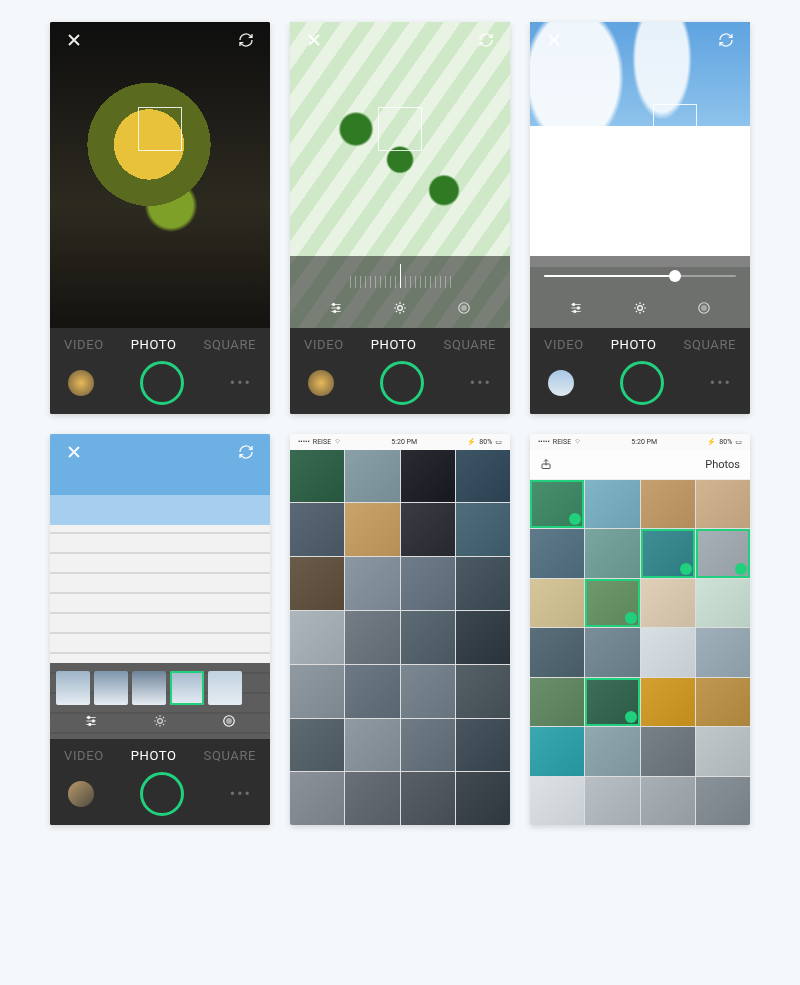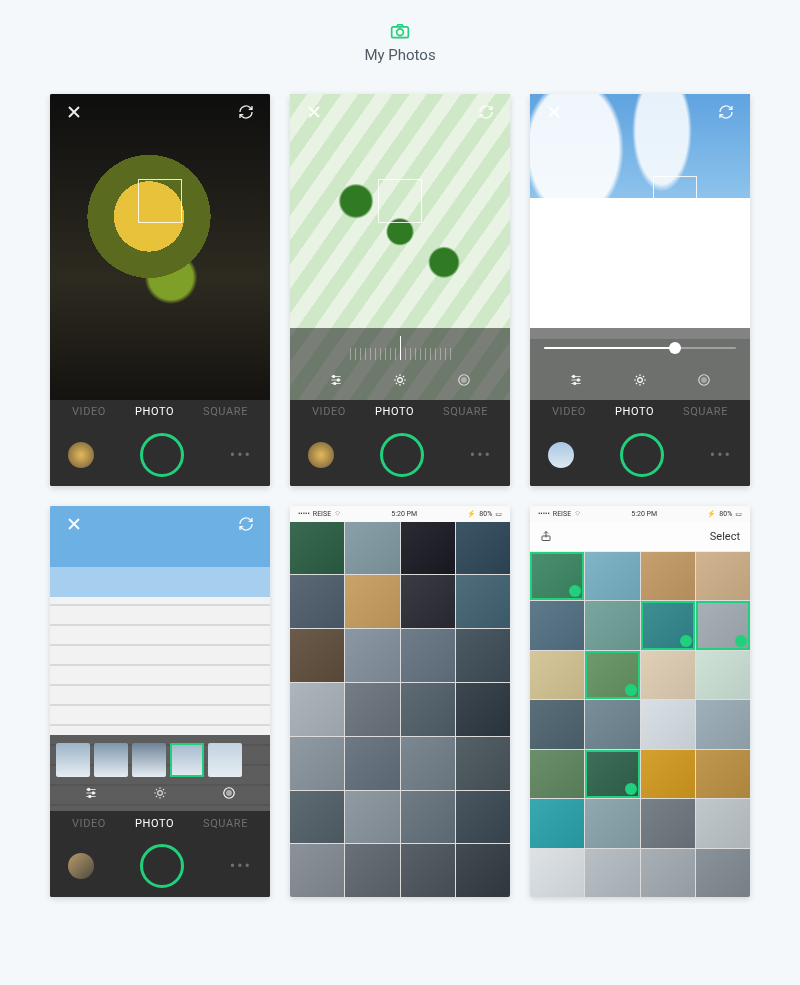--- a/index.html
+++ b/index.html
@@ -46,21 +46,21 @@
   .tool-row .tool{width:24px;height:20px;display:flex;align-items:center;justify-content:center;cursor:pointer;}
   .tool.active{color:#fff;}
 
   
   .filter-strip{position:absolute;left:0;right:0;bottom:0;background:rgba(30,30,30,.7);padding:8px 6px 8px;display:flex;flex-direction:column;gap:6px;}
   .filters{display:flex;gap:4px;overflow:hidden;}
   .filter-thumb{flex:0 0 auto;width:34px;height:34px;border-radius:2px;}
   .filter-thumb.sel{outline:2px solid var(--accent);outline-offset:-2px;}
 
   
-  .modebar{height:24px;display:flex;align-items:center;justify-content:space-between;background:var(--dark);padding:0 22px;font-size:11px;letter-spacing:.6px;color:var(--muted);}
+  .modebar{height:24px;display:flex;align-items:flex-end;justify-content:space-between;background:var(--dark);padding:0 14px;font-size:13px;letter-spacing:.6px;color:var(--muted);}
   .modebar .mode{cursor:pointer;}
   .modebar .mode.active{color:#fff;}
   .shutterbar{height:62px;background:var(--dark);display:flex;align-items:center;justify-content:space-between;padding:0 18px;}
   .shutter{width:44px;height:44px;border-radius:50%;border:3px solid var(--accent);cursor:pointer;}
   .gallery-thumb{width:26px;height:26px;border-radius:50%;background:#7a7a7a;cursor:pointer;}
   .dots{color:var(--muted);font-size:16px;letter-spacing:2px;cursor:pointer;line-height:1;}
 
   
   .screen.light{background:var(--light);}
   .statusbar{height:16px;display:flex;align-items:center;justify-content:space-between;padding:0 8px;font-size:7px;color:#333;background:#fafafa;}
@@ -92,28 +92,20 @@
     mix-blend-mode:normal;}
   .arch2{background:linear-gradient(180deg,#6db0e4 0 20%,#a6cfef 20% 30%,transparent 30%),
     repeating-linear-gradient(180deg,#f2f2f2 0 18px,#d8d8d8 18px 20px);
   }
 </style>
 </head>
 <body>
 
 <div class="page">
 
-  <div class="page-head">
-    <svg width="20" height="18" viewBox="0 0 24 20" fill="none" stroke="#21d07c" stroke-width="2">
-      <rect x="2" y="5" width="20" height="13" rx="2"></rect>
-      <circle cx="12" cy="11.5" r="4"></circle>
-      <path d="M8 5l1.5-2.5h5L16 5"></path>
-    </svg>
-    <div class="page-title">My Photos</div>
-  </div>
 
   <div class="grid">
 
     <div class="screen">
       <div class="topbar">
         <div class="icon-btn">
           <svg width="14" height="14" viewBox="0 0 14 14" stroke="currentColor" stroke-width="2">
               <path d="M2 2l10 10M12 2L2 12"></path>
             </svg>
         </div>
@@ -399,21 +391,21 @@
             <span>▭</span>
           </div>
       </div>
       <div class="navbar">
         <div class="nav-left">
           <svg width="12" height="12" viewBox="0 0 24 24" stroke="#555" stroke-width="2" fill="none">
               <path d="M12 3v12M8 7l4-4 4 4"></path>
               <rect x="4" y="12" width="16" height="9" rx="1"></rect>
             </svg>
         </div>
-        <div class="nav-right">Select</div>
+        <div class="nav-right">Photos</div>
       </div>
       <div class="photo-grid" id="grid-b">
           <div class="cell sel" style="background: linear-gradient(135deg, rgb(74, 143, 110), rgb(54, 123, 90));">
             <div class="check"></div>
           </div>
           <div class="cell" style="background: linear-gradient(135deg, rgb(127, 181, 198), rgb(107, 161, 178));"></div>
           <div class="cell" style="background: linear-gradient(135deg, rgb(199, 160, 112), rgb(179, 140, 92));"></div>
           <div class="cell" style="background: linear-gradient(135deg, rgb(208, 181, 144), rgb(188, 161, 124));"></div>
           <div class="cell" style="background: linear-gradient(135deg, rgb(95, 122, 138), rgb(75, 102, 118));"></div>
           <div class="cell" style="background: linear-gradient(135deg, rgb(122, 166, 160), rgb(102, 146, 140));"></div>

